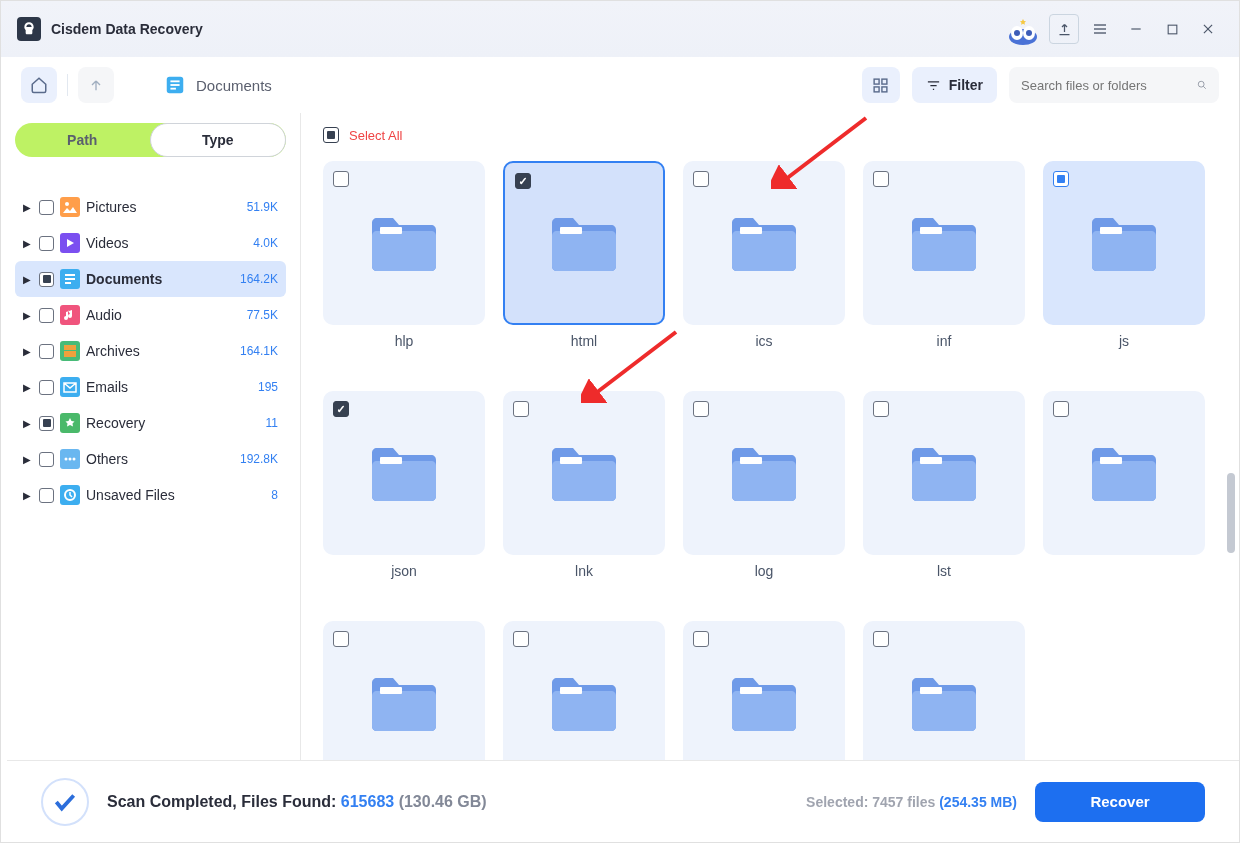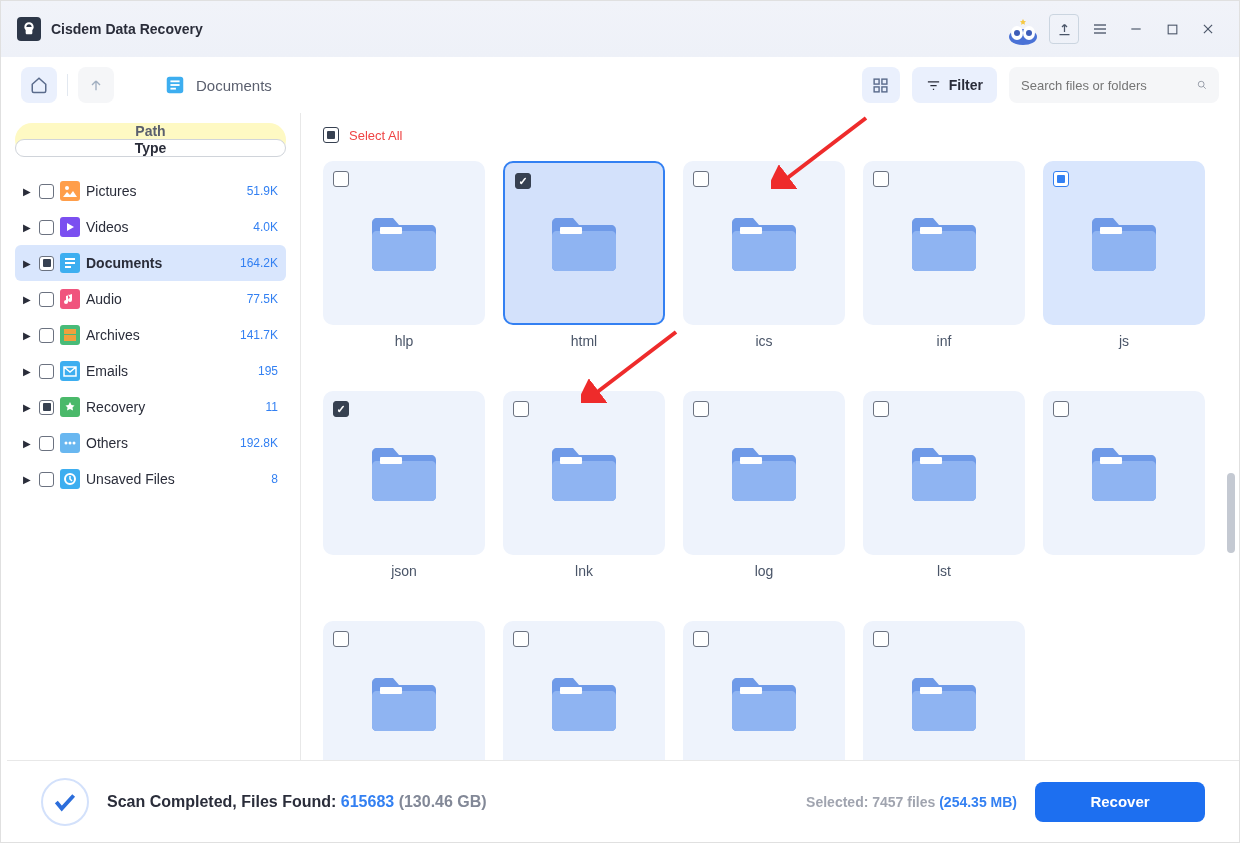--- a/index.html
+++ b/index.html
@@ -25,21 +25,21 @@
 .breadcrumb-icon { width: 22px; height: 22px; }
 .breadcrumb-text { font-size: 15px; color: #5a5f6e; }
 .toolbar-right { display: flex; align-items: center; gap: 12px; }
 .view-btn { width: 38px; height: 36px; border-radius: 8px; background: #eaf0fd; display: flex; align-items: center; justify-content: center; cursor: pointer; }
 .filter-btn { height: 36px; padding: 0 14px; border-radius: 8px; background: #eaf0fd; display: flex; align-items: center; gap: 8px; cursor: pointer; font-size: 14px; font-weight: 600; color: #2a2d3a; }
 .search-box { width: 210px; height: 36px; border-radius: 8px; background: #f5f6f8; display: flex; align-items: center; padding: 0 12px; }
 .search-box input { flex: 1; border: none; background: transparent; outline: none; font-size: 13px; color: #718096; }
 
 .body { flex: 1; display: flex; overflow: hidden; }
 .sidebar { width: 300px; border-right: 1px solid #e8e8e8; display: flex; flex-direction: column; padding: 10px 14px; }
-.segment { display: flex; height: 34px; border-radius: 17px; background: #fef9c3; margin-bottom: 16px; flex-direction: column; }
+.segment { display: flex; height: 34px; border-radius: 17px; background: #bef264; margin-bottom: 32px; }
 .segment-item { flex: 1; display: flex; align-items: center; justify-content: center; font-size: 14px; font-weight: 600; cursor: pointer; border-radius: 17px; color: #5a5f6e; }
 .segment-item.active { background: #fff; border: 1px solid #d0d4da; color: #2a2d3a; }
 .tree-item { display: flex; align-items: center; height: 36px; padding: 0 8px; gap: 6px; cursor: pointer; border-radius: 6px; }
 .tree-item.selected { background: #d9e6fd; }
 .tree-arrow { width: 10px; color: #2a2d3a; font-size: 10px; }
 .tree-check { width: 15px; height: 15px; border: 1.5px solid #6b7280; border-radius: 3px; flex-shrink: 0; display: flex; align-items: center; justify-content: center; background: #fff; }
 .tree-check.partial::after { content: ''; width: 8px; height: 8px; background: #374151; border-radius: 1px; }
 .tree-icon { width: 20px; height: 20px; border-radius: 4px; flex-shrink: 0; }
 .tree-label { flex: 1; font-size: 14px; color: #2a2d3a; font-weight: 500; }
 .tree-count { font-size: 12px; color: #3380f2; font-weight: 500; }
@@ -232,21 +232,21 @@
           </div>
           <div class="tree-item">
     <span class="tree-arrow">▶</span>
     <span class="tree-check "></span>
     <span class="tree-icon"><svg viewBox="0 0 20 20">
                 <rect width="20" height="20" rx="3" fill="#48bb78"></rect>
                 <rect x="4" y="4" width="12" height="5" fill="#f0a03d"></rect>
                 <rect x="4" y="10" width="12" height="6" fill="#f0a03d"></rect>
               </svg></span>
     <span class="tree-label">Archives</span>
-    <span class="tree-count">141.7K</span>
+    <span class="tree-count">164.1K</span>
           </div>
           <div class="tree-item">
     <span class="tree-arrow">▶</span>
     <span class="tree-check "></span>
     <span class="tree-icon"><svg viewBox="0 0 20 20">
                 <rect width="20" height="20" rx="3" fill="#3daef0"></rect>
                 <path d="M4 6h12v9H4z M4 6l6 5 6-5" fill="none" stroke="#fff" stroke-width="1.5"></path>
               </svg></span>
     <span class="tree-label">Emails</span>
     <span class="tree-count">195</span>

